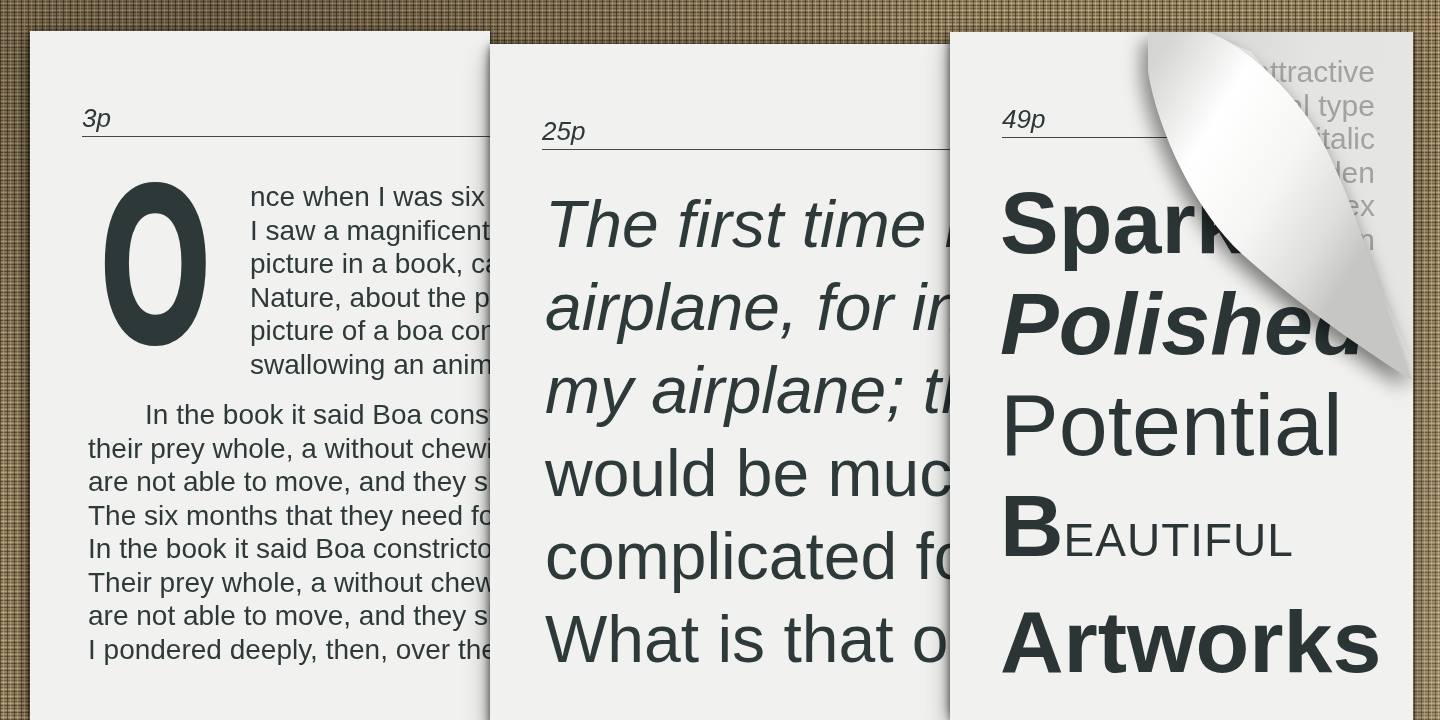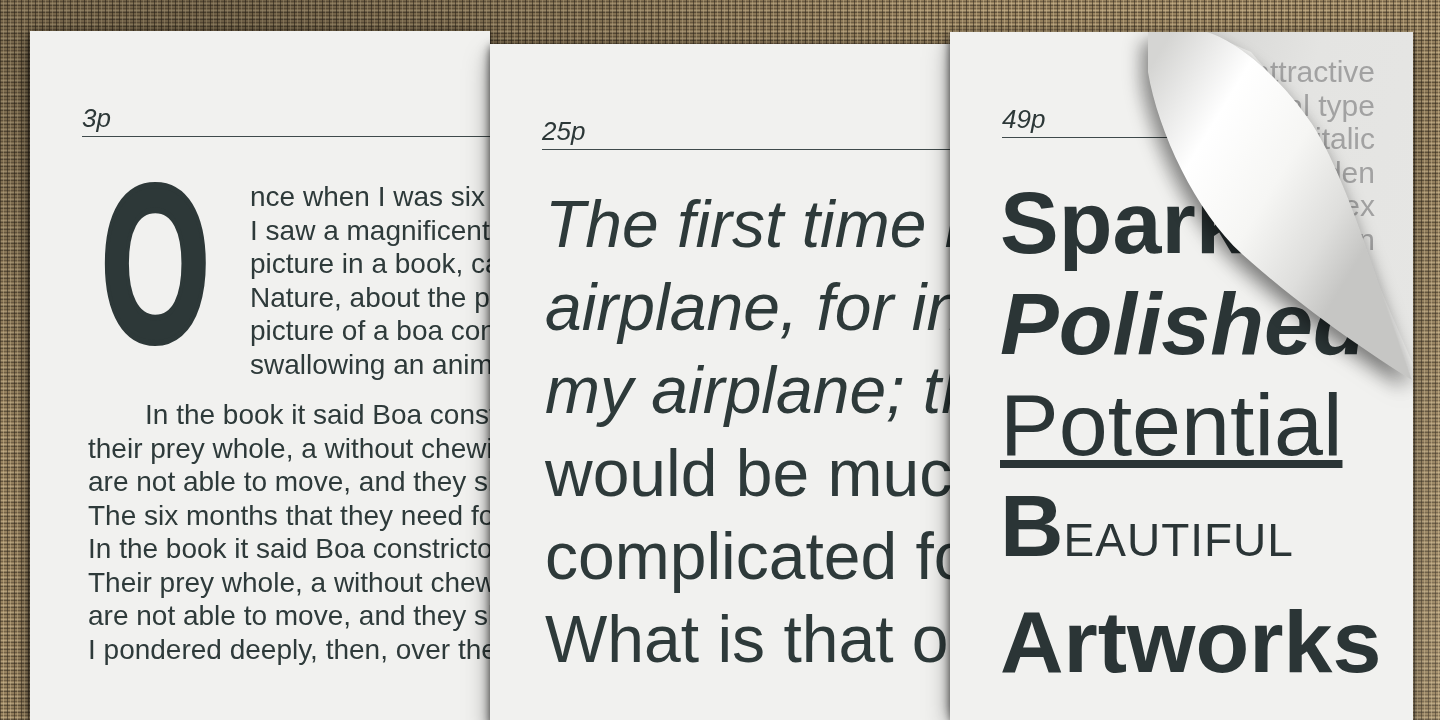--- a/index.html
+++ b/index.html
@@ -31,21 +31,21 @@
   .p1-para-2 .line:first-child{padding-left:57px;}
   
   .p2-lines{position:absolute;left:55px;top:139px;font-size:66px;line-height:83px;
     white-space:nowrap;font-weight:400;color:#2e3a3a;}
   .p2-lines .italic{font-style:italic;}
   
   .p3-words{position:absolute;left:50px;top:140px;font-size:88px;line-height:101px;
     white-space:nowrap;color:#2b3536;}
   .w-bold{font-weight:bold;}
   .w-bolditalic{font-weight:bold;font-style:italic;}
-  .w-light{font-weight:400;text-decoration:underline;}
+  .w-light{font-weight:400;}
   .w-caps-rest{font-size:46px;font-weight:normal;letter-spacing:1px;}
   .w-italic{font-weight:bold;}
   
   .underpage{position:absolute;left:253px;top:0;width:210px;height:345px;
     background:linear-gradient(105deg,#d6d6d4 0%,#e4e4e2 40%,#e6e6e4 100%);
     clip-path:polygon(2px 0px,210px 0px,210px 332px,196px 300px,152px 198px,105px 88px,48px 20px);
     z-index:3;}
   .underpage-text{position:absolute;top:23px;left:0;right:38px;text-align:right;
     font-size:30px;line-height:33.5px;color:#a2a2a2;white-space:nowrap;}
   

